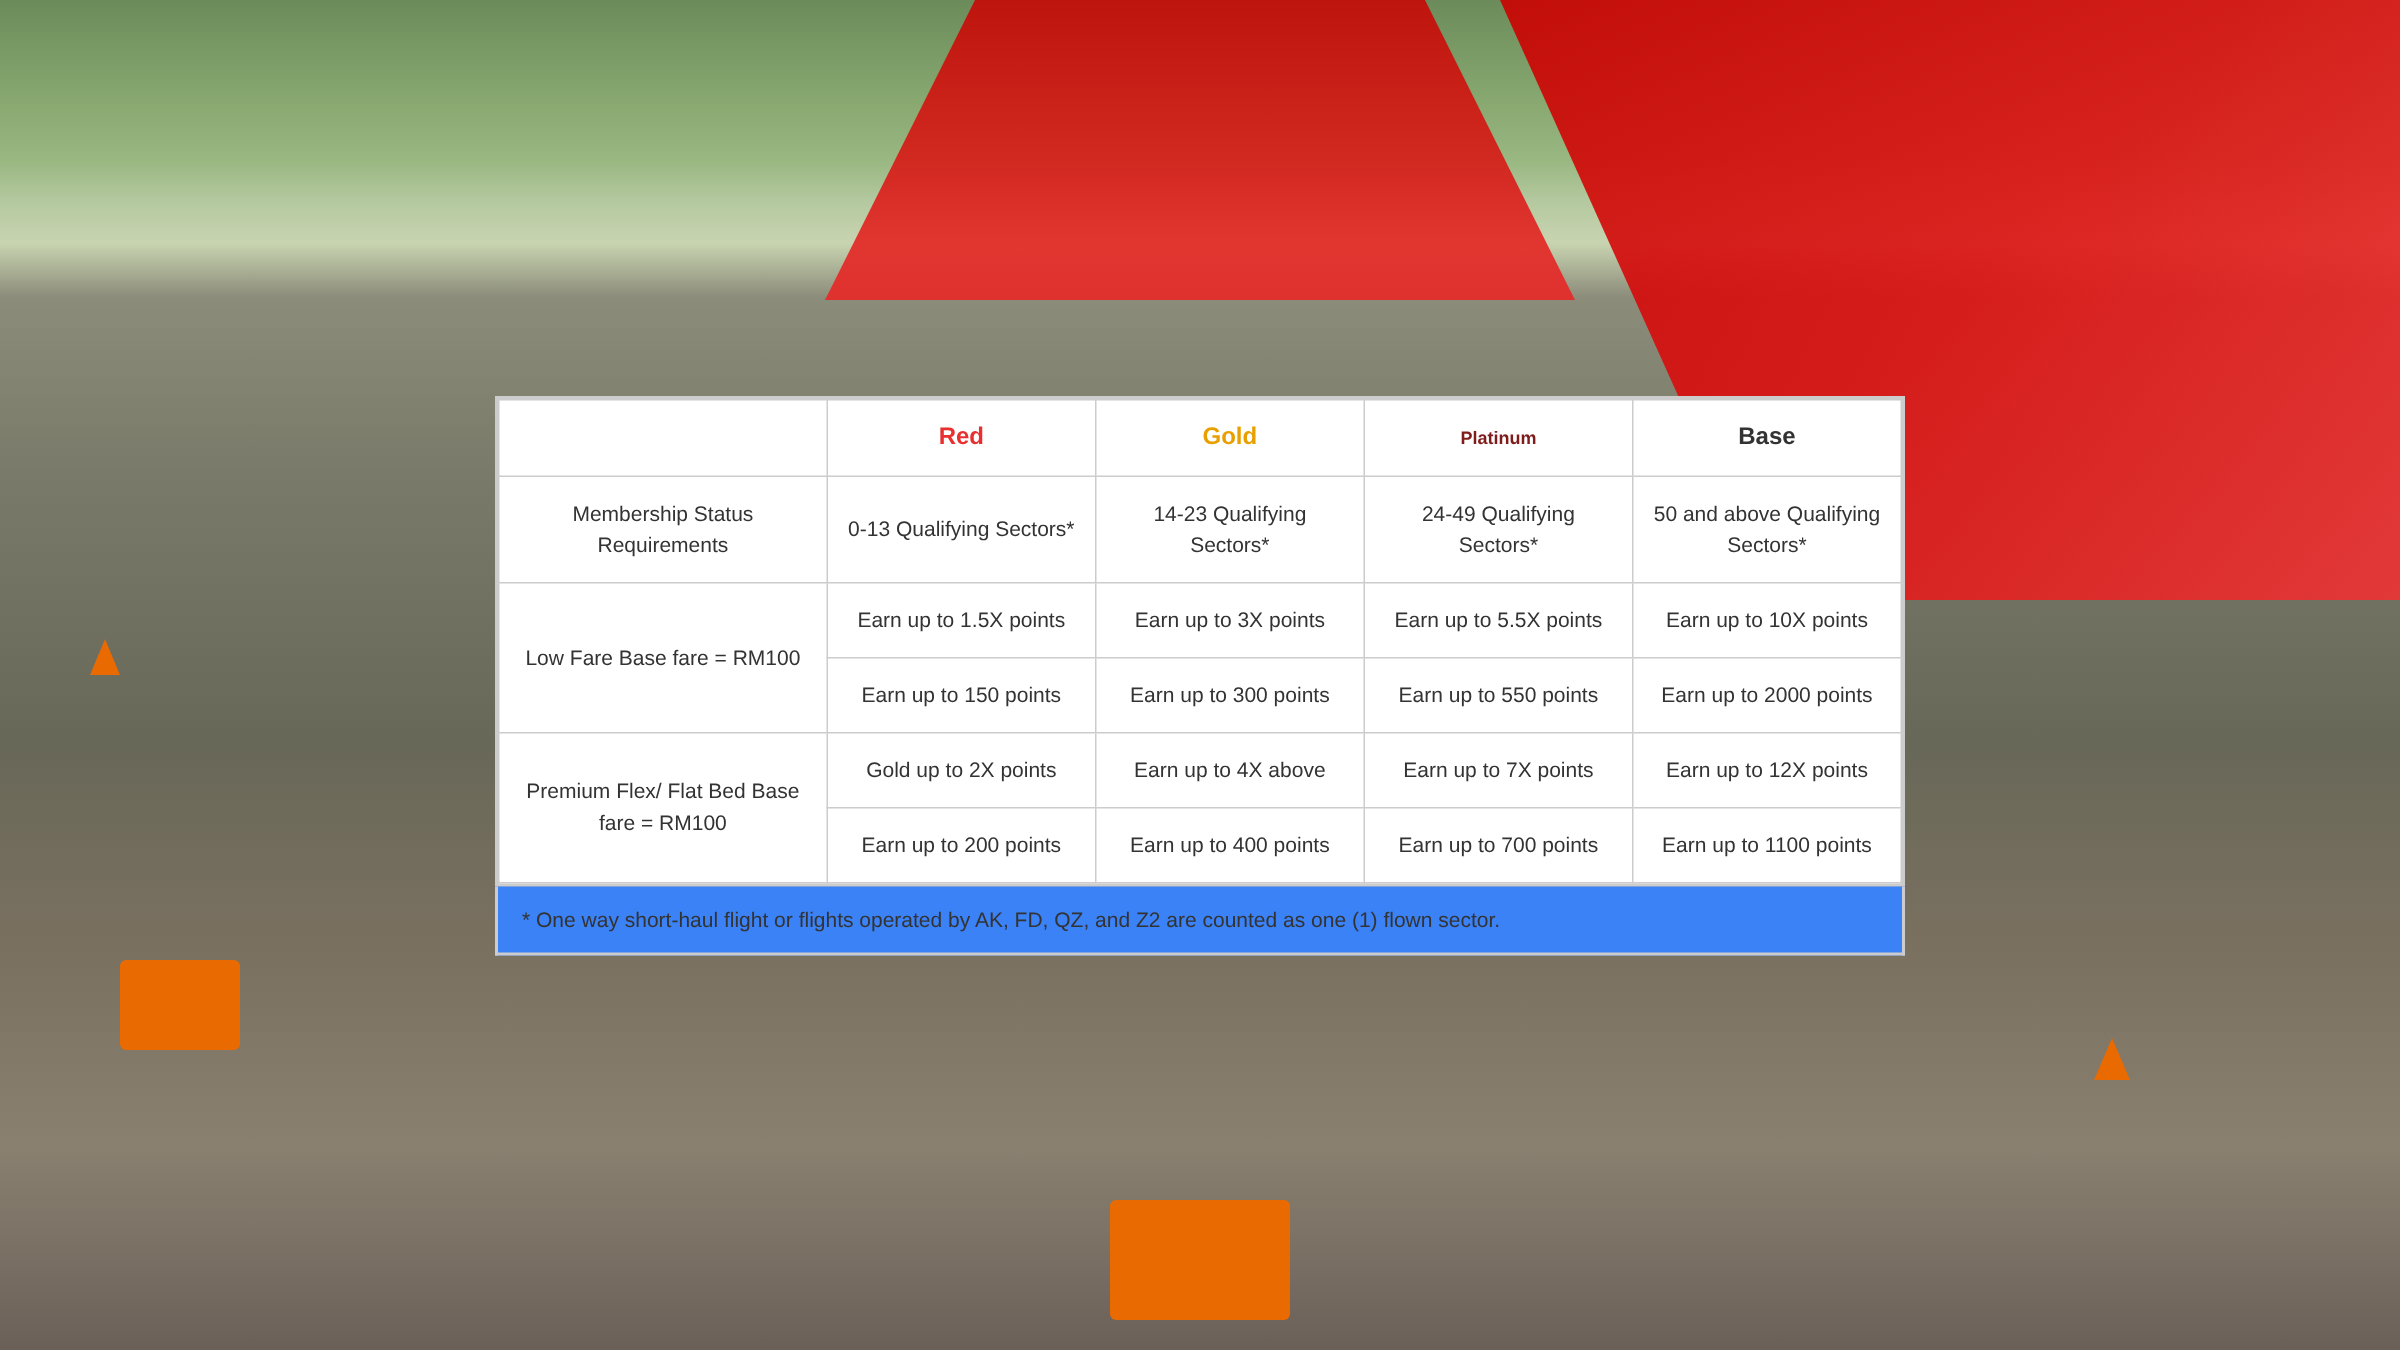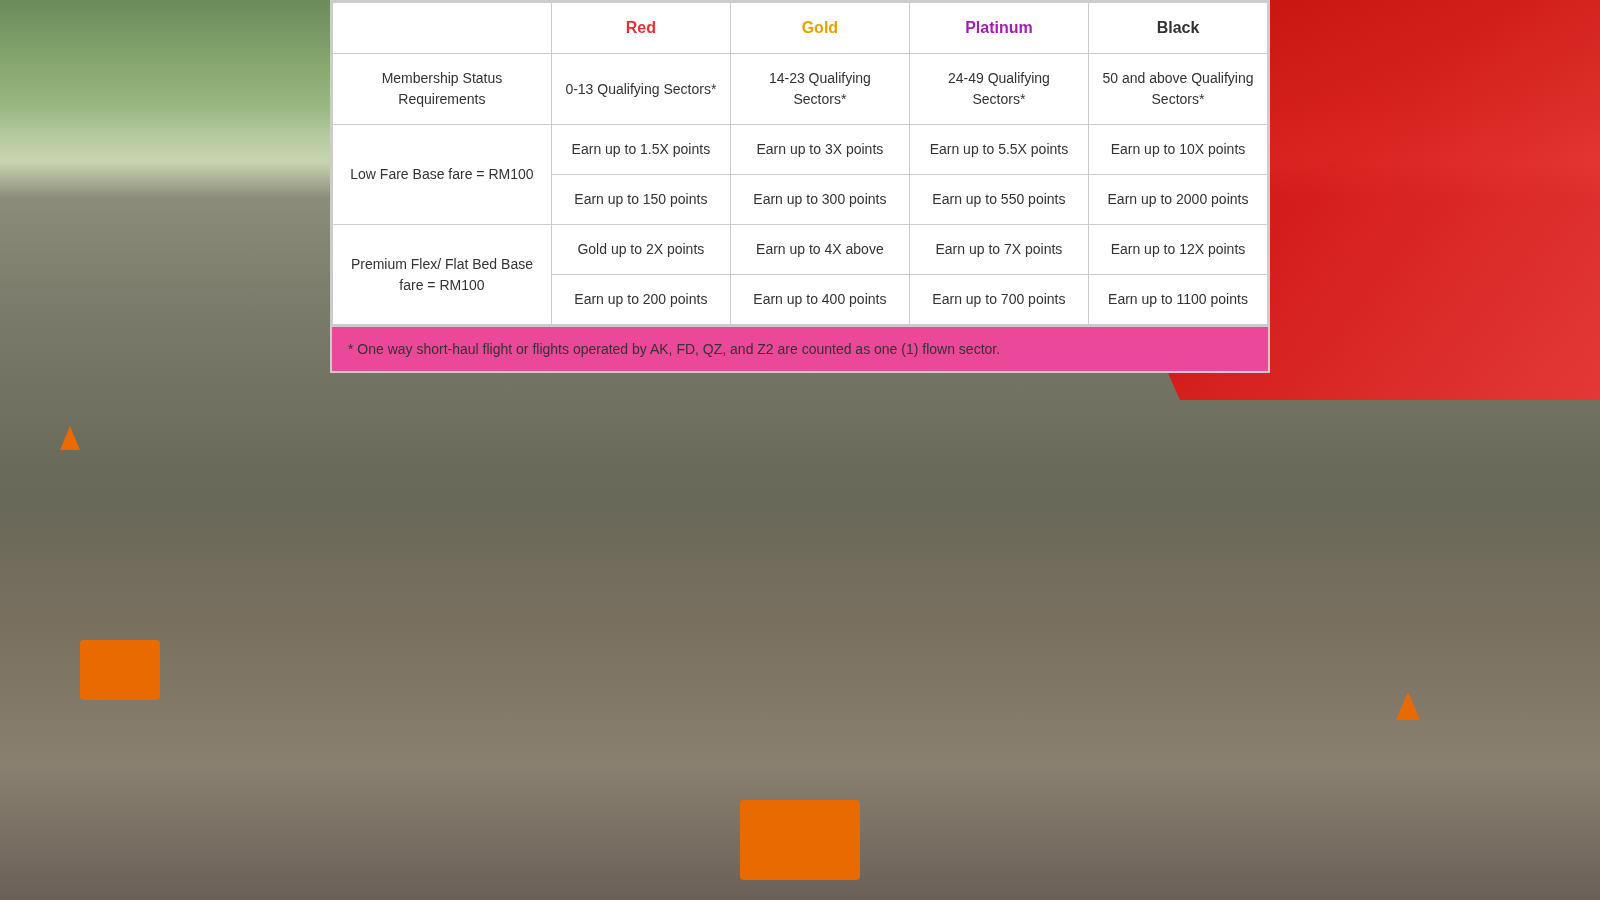--- a/index.html
+++ b/index.html
@@ -112,21 +112,21 @@
     }
 
     
     .content-overlay {
       position: absolute;
       inset: 0;
       z-index: 10;
       display: flex;
       flex-direction: column;
       align-items: center;
-      justify-content: flex-start;
+      justify-content: center;
     }
 
     .table-container {
       background: white;
       border: 2px solid #ccc;
       width: 940px;
     }
 
     table {
       width: 100%;
@@ -147,23 +147,23 @@
       font-size: 16px;
     }
 
     .col-header-gold {
       color: #e8a000;
       font-weight: bold;
       font-size: 16px;
     }
 
     .col-header-platinum {
-      color: #a21caf;
-      font-weight: bold;
-      font-size: 16px;
+      color: #7f1d1d;
+      font-weight: bold;
+      font-size: 12px;
     }
 
     .col-header-black {
       color: #333333;
       font-weight: bold;
       font-size: 16px;
     }
 
     .row-label {
       font-size: 14px;
@@ -172,21 +172,21 @@
     }
 
     .cell-text {
       font-size: 14px;
       color: #333;
       line-height: 1.5;
     }
 
     .footnote-container {
       width: 940px;
-      background: #ec4899;
+      background: #3b82f6;
       border: 2px solid #ccc;
       border-top: none;
       padding: 14px 16px;
       font-size: 14px;
       color: #333;
     }
 
     
     .header-row th {
       background: white;
@@ -222,21 +222,21 @@
           <th style="width:180px;">
             <span class="col-header-red">Red</span>
           </th>
           <th style="width:180px;">
             <span class="col-header-gold">Gold</span>
           </th>
           <th style="width:180px;">
             <span class="col-header-platinum">Platinum</span>
           </th>
           <th style="width:180px;">
-            <span class="col-header-black">Black</span>
+            <span class="col-header-black">Base</span>
           </th>
         </tr>
       </thead>
       <tbody>
 
         <tr>
           <td class="row-label">Membership Status Requirements</td>
           <td class="cell-text">0-13 Qualifying Sectors*</td>
           <td class="cell-text">14-23 Qualifying Sectors*</td>
           <td class="cell-text">24-49 Qualifying Sectors*</td>

